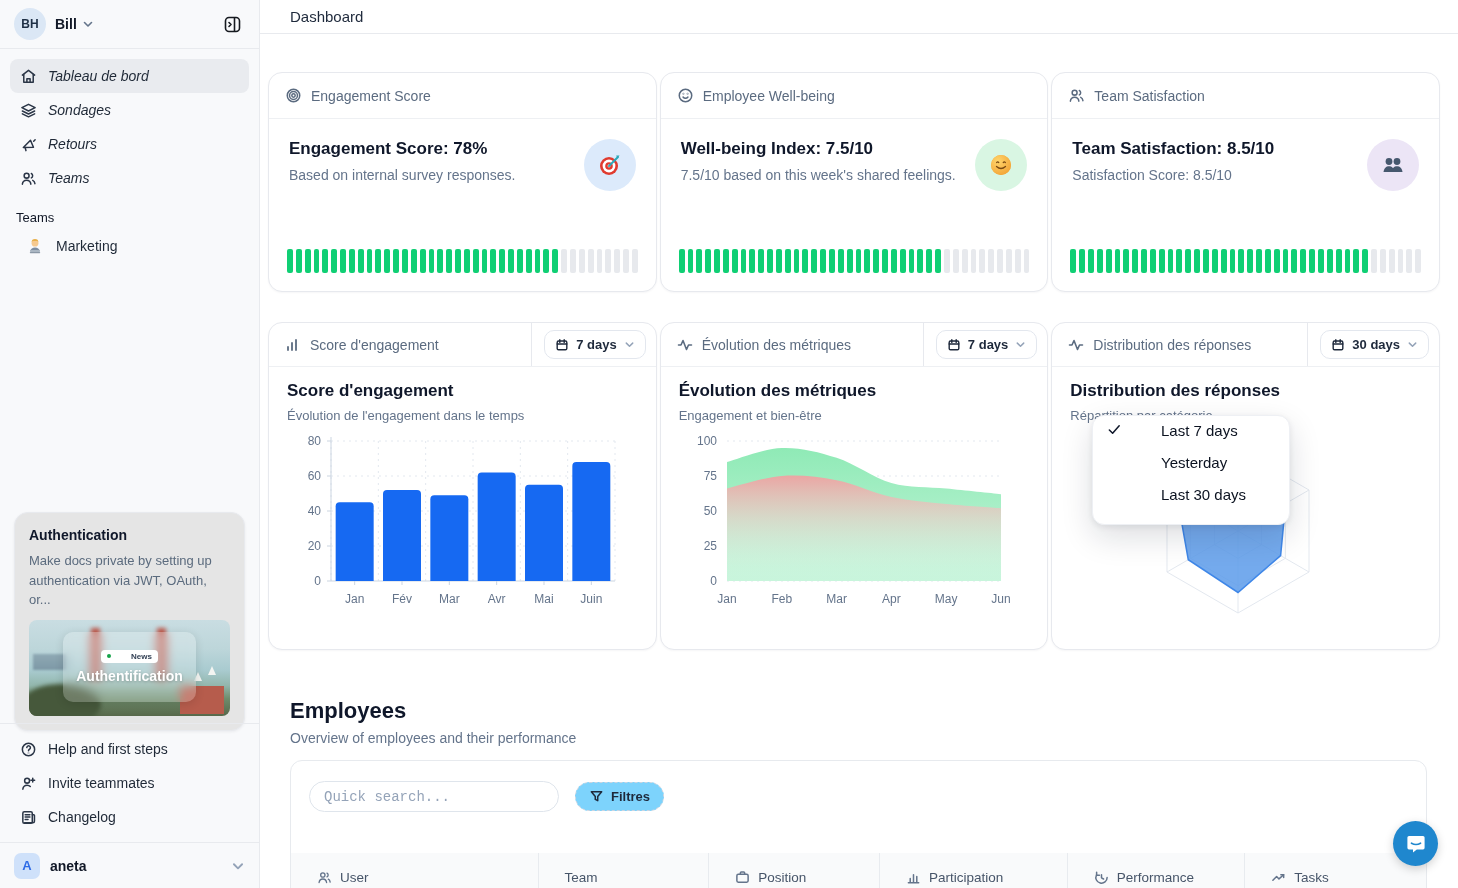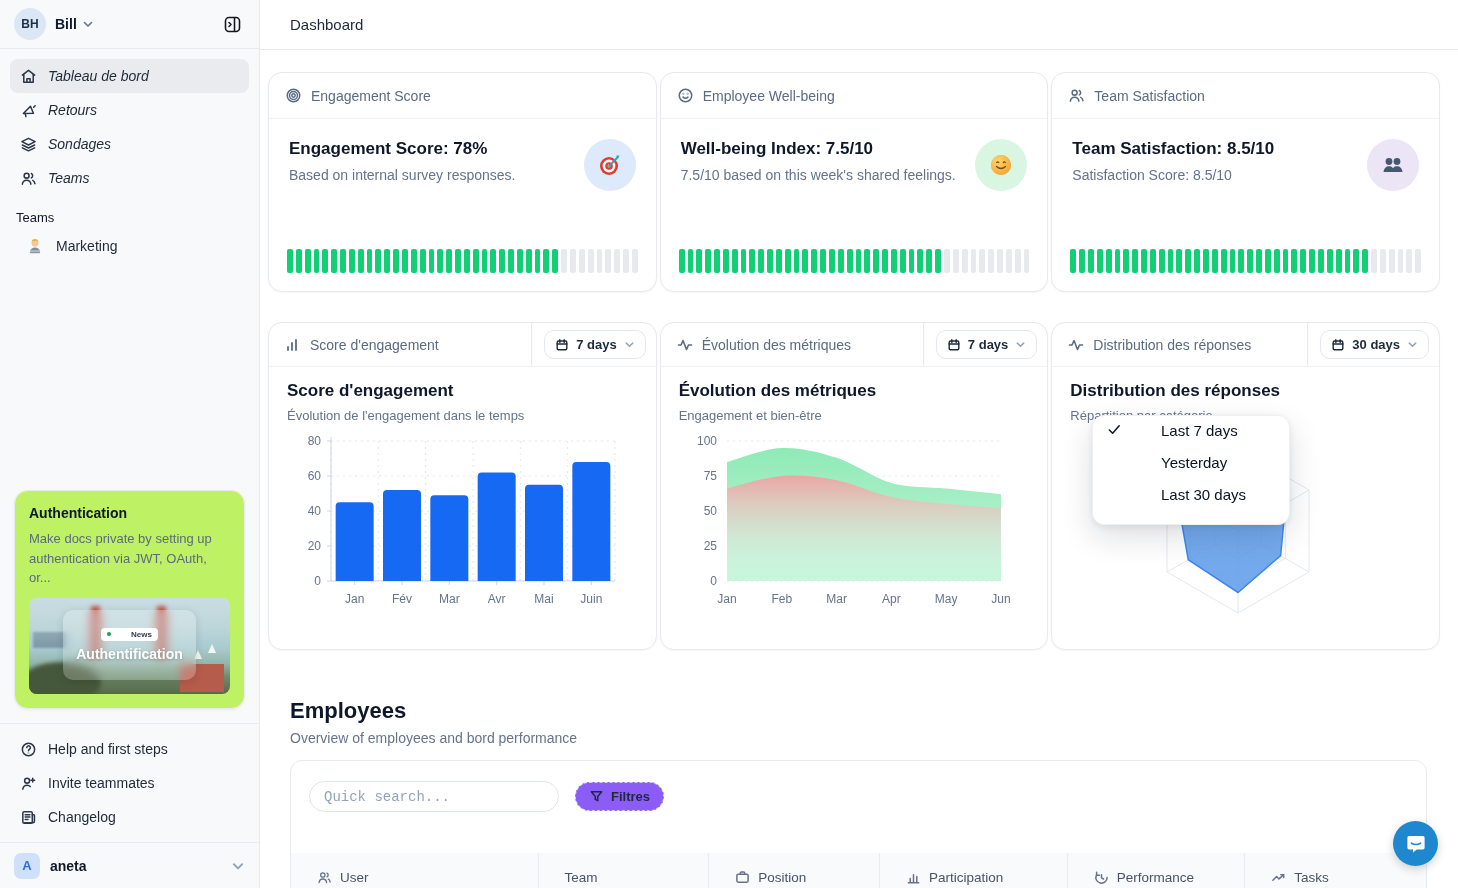--- a/index.html
+++ b/index.html
@@ -22,21 +22,21 @@
   .sb-nav { padding:10px 10px 0 10px;font-style:italic; }
   .nav-item { height:34px; display:flex; align-items:center; gap:11px; padding:0 10px;
     border-radius:8px; font-size:14px; font-weight:500; color:#1f2937; cursor:pointer; }
   .nav-item .nico { color:#2b3647; display:flex; }
   .nav-item.active { background:#e9ebef; }
   .sb-section { margin:15px 0 4px 16px; font-size:13px; font-weight:500; color:#111827; }
   .team-item { height:34px; display:flex; align-items:center; gap:12px; padding:0 10px 0 26px;
     font-size:14px; font-weight:500; color:#1f2937; cursor:pointer; }
   .mk-avatar { width:18px; height:18px; }
 
-  .promo-card { position:absolute; left:14px; right:14px; top:490px; background:#bef264;
+  .promo-card { position:absolute; left:14px; right:14px; top:512px; background:#e5e5e5;
     border:1px solid #e8eaee; border-radius:14px; box-shadow:0 1px 3px rgba(16,24,40,.06);
     padding:14px; cursor:pointer; }
   .promo-title { font-size:14px; font-weight:700; color:#0f172a; }
   .promo-desc { margin-top:8px; font-size:13px; line-height:1.5; color:#5b6b7e; }
   .promo-img { position:relative; margin-top:10px; height:96px; border-radius:8px; overflow:hidden;
     background:linear-gradient(180deg,#c9dde2 0%,#bdd6da 30%,#a9cbd0 52%,#93b7ad 68%,#6e8c6c 82%,#57684a 100%); }
   .pi-tower { position:absolute; width:9px; height:52px; background:#c05a4d; filter:blur(2px); top:8px; }
   .pi-city { position:absolute; left:4px; top:34px; width:34px; height:16px; filter:blur(1px);
     background:linear-gradient(180deg,#8fa9b4,#7d98a6); }
   .pi-bldg { position:absolute; right:6px; bottom:2px; width:44px; height:28px; background:#b65c4c; filter:blur(.5px); }
@@ -54,21 +54,21 @@
 
   .sb-footer { position:absolute; left:0; right:0; bottom:46px; border-top:1px solid #e8eaee; padding:8px 10px; }
   .sb-acc { position:absolute; left:0; right:0; bottom:0; height:46px; border-top:1px solid #e8eaee;
     display:flex; align-items:center; padding:0 14px; cursor:pointer; background:#f8f9fb; }
   .acc-avatar { width:26px; height:26px; border-radius:7px; background:#cfe1fa; color:#2e6be6;
     font-size:13px; font-weight:700; display:flex; align-items:center; justify-content:center; }
   .acc-name { margin-left:10px; font-size:14px; font-weight:700; color:#111827; }
   .acc-chev { margin-left:auto; color:#94a3b8; }
 
   
-  #topbar { position:absolute; left:260px; right:0; top:0; height:50px; background:#fff;
+  #topbar { position:absolute; left:260px; right:0; top:0; height:34px; background:#fff;
     border-bottom:1px solid #e8eaee; display:flex; align-items:center; padding-left:30px; }
   #topbar .title { font-size:15px; font-weight:500; color:#1e293b; }
 
   
   #main { position:absolute; left:260px; top:50px; right:0; bottom:0; background:#fff; }
   .cards-row { position:absolute; left:8px; right:18px; display:flex; gap:3px; }
   .row-stats { top:22px; height:220px; }
   .row-charts { top:272px; height:328px; }
   .card { flex:1; background:#fff; border:1px solid #e7e9ee; border-radius:14px;
     box-shadow:0 1px 2px rgba(16,24,40,.04); display:flex; flex-direction:column; overflow:hidden; }
@@ -106,21 +106,21 @@
 
   
   #employees-title { position:absolute; left:30px; top:648px; font-size:22px; font-weight:800; color:#0f172a; }
   #employees-sub { position:absolute; left:30px; top:680px; font-size:14px; color:#64748b; }
   #table-card { position:absolute; left:30px; top:710px; width:1137px; height:200px;
     border:1px solid #e7eaee; border-radius:12px 12px 0 0; background:#fff; }
   .table-tools { display:flex; align-items:center; padding:20px 18px 0 18px; }
   .search-input { width:250px; height:31px; border:1px solid #dfe5ec; border-radius:16px; padding:0 14px;
     font-size:14px; color:#334155; outline:none; font-family:Liberation Mono, monospace; background:#fff; }
   .search-input::placeholder { color:#94a3b8; }
-  .filter-btn { margin-left:16px; display:flex; align-items:center; gap:7px; background:#8b5cf6;
+  .filter-btn { margin-left:16px; display:flex; align-items:center; gap:7px; background:#7dd3fc;
     border:1px dashed #cbd5e1; border-radius:16px; padding:6px 13px; font-size:13px; font-weight:600;
     color:#1e293b; cursor:pointer; font-family:inherit; }
   .table-header { display:flex; margin-top:41px; background:#f9fafb; height:48px; }
   .th { display:flex; align-items:center; gap:8px; padding-left:26px; font-size:13.5px; font-weight:500;
     color:#475569; border-right:1px solid #e8ebef; }
   .th:last-child { border-right:none; }
   .th .tico { color:#64748b; display:flex; }
 
   
   #chat-btn { position:absolute; right:20px; bottom:22px; width:45px; height:45px; border-radius:50%;
@@ -157,36 +157,36 @@
             <path d="M2.5 7.5L9 2.5l6.5 5"></path>
             <path d="M4 6.8V15h10V6.8"></path>
             <path d="M7.3 15v-3.7h3.4V15"></path>
           </svg>
       </span>
       <span>Tableau de bord</span>
     </div>
     <div class="nav-item">
       <span class="nico">
         <svg class="ico" width="17" height="17" viewBox="0 0 18 18">
+            <path d="M9 2.5l7 3.5-7 3.5-7-3.5z"></path>
+            <path d="M2.5 9.5L9 12.7l6.5-3.2"></path>
+            <path d="M2.5 12.5L9 15.7l6.5-3.2"></path>
+          </svg>
+      </span>
+      <span>Sondages</span>
+    </div>
+    <div class="nav-item">
+      <span class="nico">
+        <svg class="ico" width="17" height="17" viewBox="0 0 18 18">
             <path d="M3 11l9-6 1.5 8L3 11z" transform="rotate(-12 9 9)"></path>
             <path d="M5.5 12.5l.8 3"></path>
             <path d="M14.5 5.5l1.5-1.5"></path>
           </svg>
       </span>
       <span>Retours</span>
-    </div>
-    <div class="nav-item">
-      <span class="nico">
-        <svg class="ico" width="17" height="17" viewBox="0 0 18 18">
-            <path d="M9 2.5l7 3.5-7 3.5-7-3.5z"></path>
-            <path d="M2.5 9.5L9 12.7l6.5-3.2"></path>
-            <path d="M2.5 12.5L9 15.7l6.5-3.2"></path>
-          </svg>
-      </span>
-      <span>Sondages</span>
     </div>
     <div class="nav-item">
       <span class="nico">
         <svg class="ico" width="17" height="17" viewBox="0 0 18 18">
             <circle cx="7" cy="6" r="2.6"></circle>
             <path d="M2.5 15c.4-2.8 2.2-4.2 4.5-4.2S11.1 12.2 11.5 15"></path>
             <path d="M12 3.7a2.6 2.6 0 010 4.6"></path>
             <path d="M13.5 11c1.4.6 2.1 1.9 2.3 3.5"></path>
           </svg>
       </span>
@@ -682,21 +682,21 @@
               <line x1="168" y1="102" x2="96.98591688967605" y2="143.00000000000003" stroke="#e3e8ef"></line>
               <line x1="168" y1="102" x2="96.98591688967603" y2="60.99999999999999" stroke="#e3e8ef"></line>
               <polygon points="168,52.8 215.57943568391704,74.53 210.60844986619438,126.6 168,163.5 118.29014182277322,130.70000000000002 106.9278885251214,66.74" fill="#5c9bea" fill-opacity="0.85" stroke="#3f87e8" stroke-width="1.5"></polygon>
             </svg>
           </div>
       </div>
     </div>
   </div>
 
   <div id="employees-title">Employees</div>
-  <div id="employees-sub">Overview of employees and bord performance</div>
+  <div id="employees-sub">Overview of employees and their performance</div>
 
   <div id="table-card">
     <div class="table-tools">
       <input class="search-input" placeholder="Quick search..." style="">
       <button class="filter-btn">
         <span>
           <svg class="ico" width="15" height="15" viewBox="0 0 16 16">
               <path d="M2.5 3h11L9.3 8v4.4l-2.6-1.3V8z"></path>
             </svg>
         </span>

